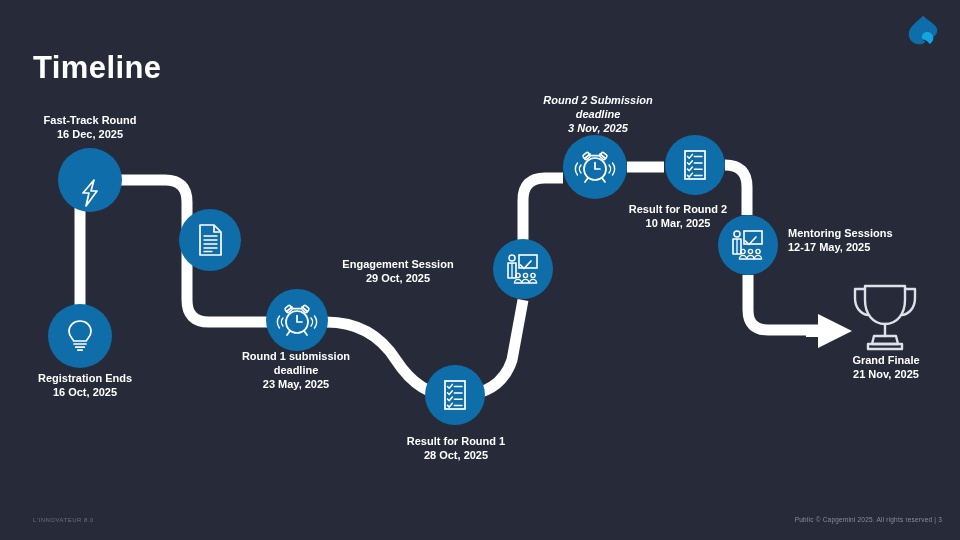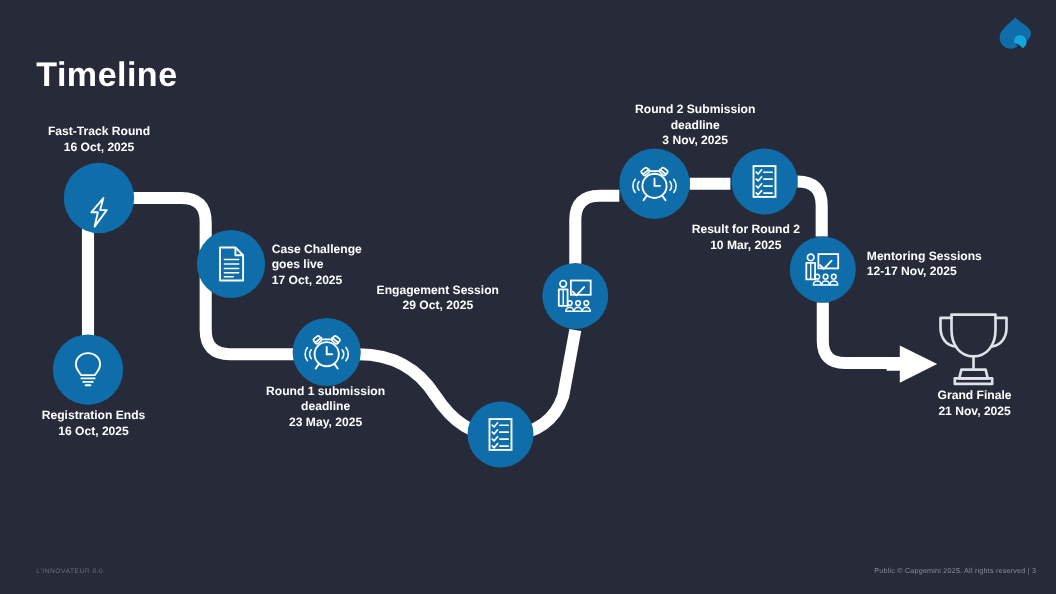--- a/index.html
+++ b/index.html
@@ -175,46 +175,45 @@
       <path d="M-20 -32 L20 -32 L20 -18 C20 -4 12 6 0 6 C-12 6 -20 -4 -20 -18 Z"></path>
       <path d="M-20 -29 L-30 -29 L-30 -20 C-30 -10 -24 -4 -17 -3"></path>
       <path d="M20 -29 L30 -29 L30 -20 C30 -10 24 -4 17 -3"></path>
       <path d="M0 6 L0 18"></path>
       <path d="M-11 18 L11 18 L13 26 L-13 26 Z"></path>
       <path d="M-17 26 L17 26 L17 31 L-17 31 Z"></path>
     </g>
   </svg>
 
   <div class="node-label lbl-center" style="left:90px;top:113px;width:170px;">Fast-Track Round
-16 Oct, 2025</div>
+16 Dec, 2025</div>
 
   <div class="node-label lbl-center" style="left:85px;top:371px;width:190px;">Registration Ends
 16 Oct, 2025</div>
 
-  <div class="node-label lbl-left" style="left:247px;top:220px;width:130px;">Case Challenge
-goes live
-17 Oct, 2025</div>
 
   <div class="node-label lbl-center" style="left:296px;top:349px;width:210px;">Round 1 submission
 deadline
 23 May, 2025</div>
 
+  <div class="node-label lbl-center" style="left:456px;top:434px;width:220px;">Result for Round 1
+28 Oct, 2025</div>
 
   <div class="node-label lbl-right" style="left:493px;top:257px;width:190px;text-align:center;">Engagement Session
 29 Oct, 2025</div>
 
-  <div class="node-label lbl-center" style="left:632px;top:93px;width:220px;">Round 2 Submission
+  <div class="node-label lbl-center" style="left:598px;top:93px;width:220px;font-style:italic;">Round 2 Submission
 deadline
 3 Nov, 2025</div>
 
   <div class="node-label lbl-center" style="left:678px;top:202px;width:220px;">Result for Round 2
 10 Mar, 2025</div>
 
   <div class="node-label lbl-left" style="left:788px;top:226px;width:165px;">Mentoring Sessions
-12-17 Nov, 2025</div>
+12-17 May, 2025</div>
 
   <div class="node-label lbl-center" style="left:886px;top:353px;width:180px;">Grand Finale
 21 Nov, 2025</div>
 
   <div class="footer-left">L'INNOVATEUR 8.0</div>
   <div class="footer-right">Public © Capgemini 2025. All rights reserved  |  3</div>
 
 </div>
 
 </body></html>

